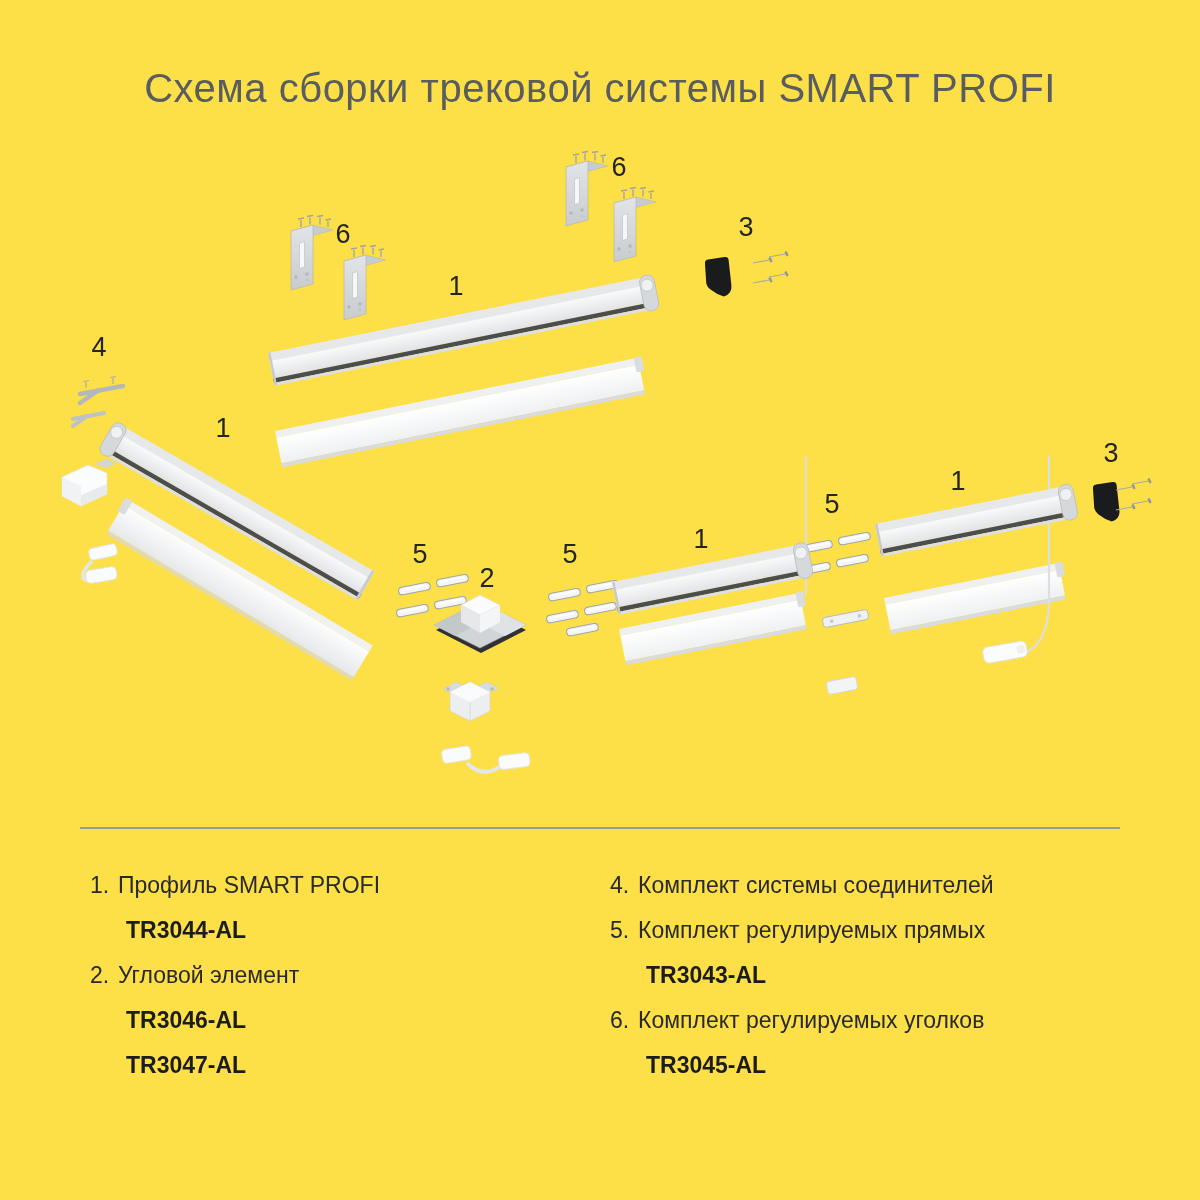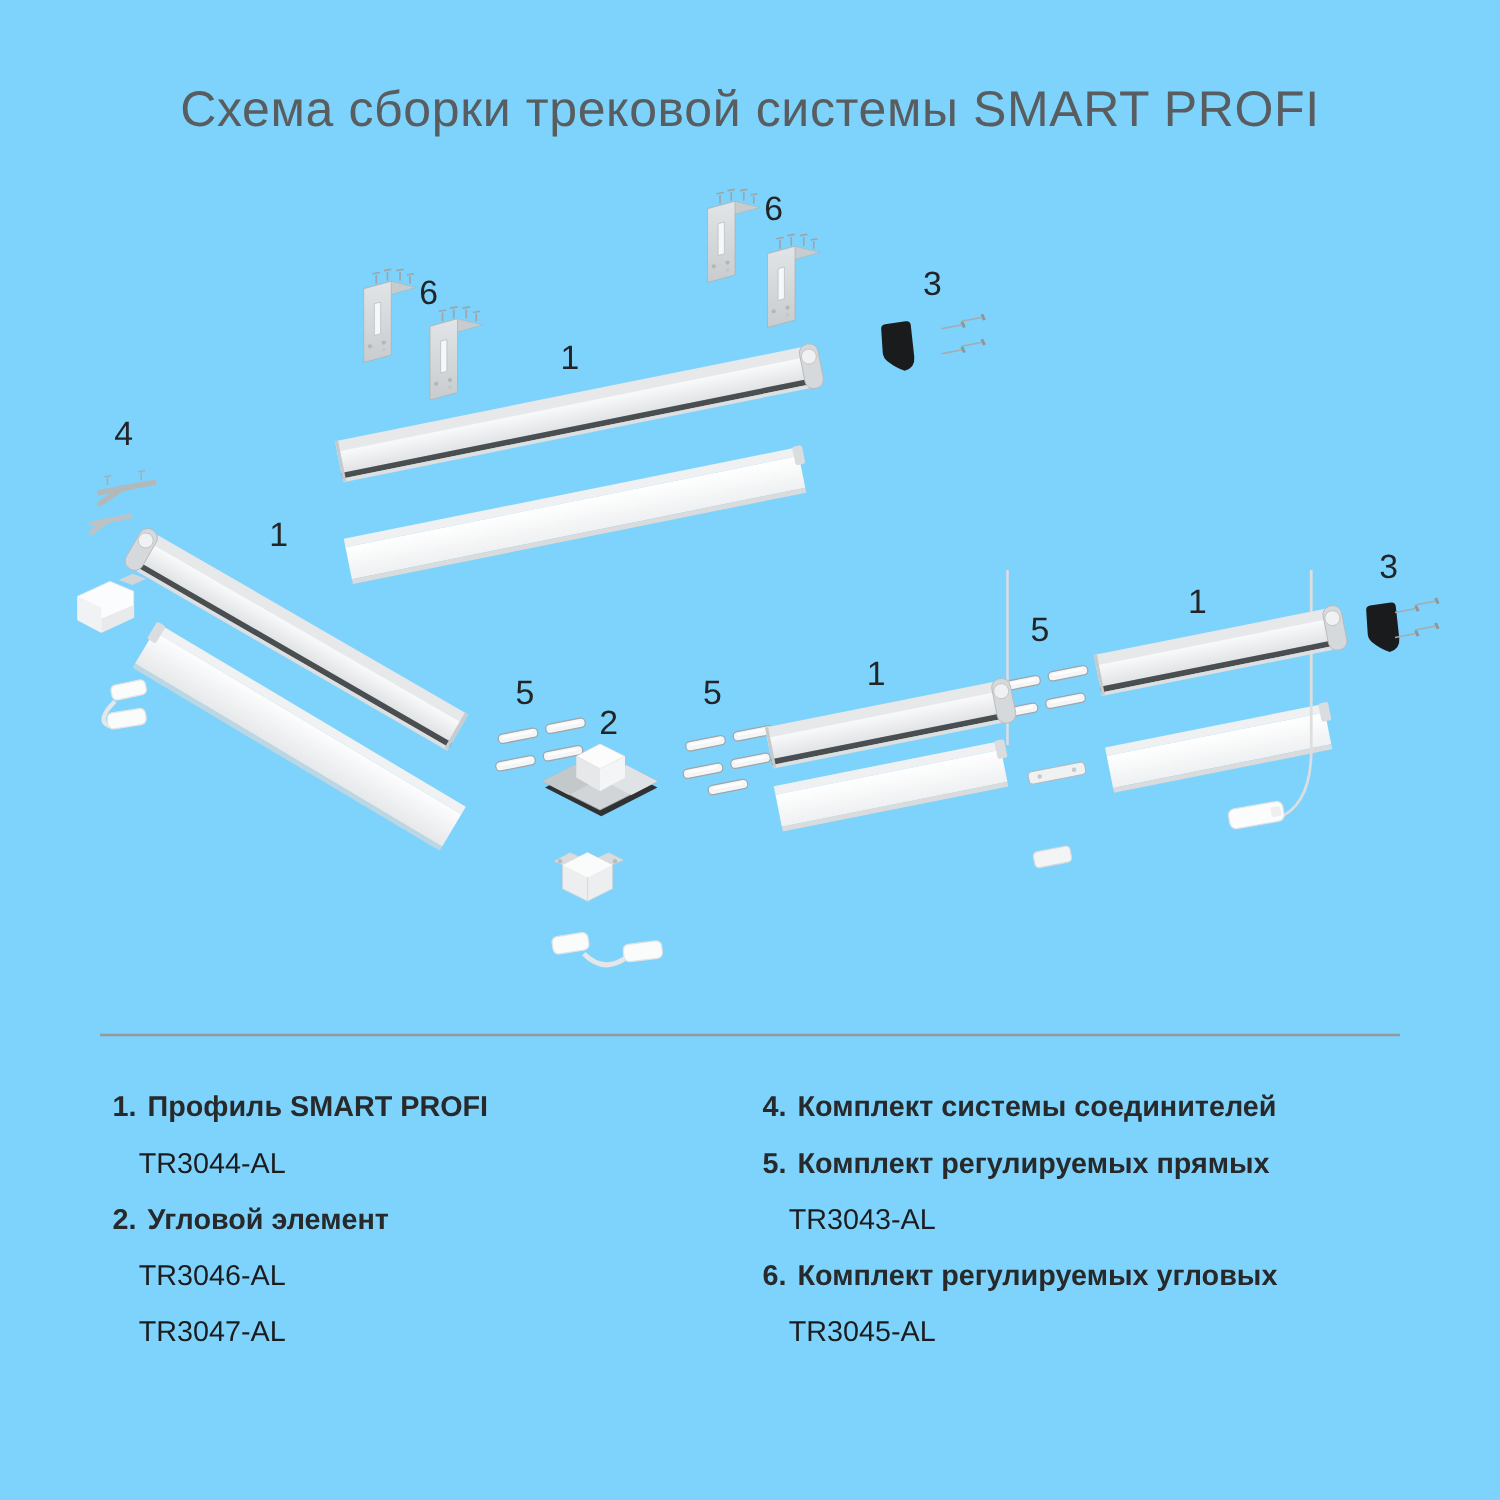--- a/index.html
+++ b/index.html
@@ -1,17 +1,17 @@
 <!DOCTYPE html>
 <html><head>
 <meta charset="utf-8">
 <style>
   html,body{margin:0;padding:0;background:#ffffff;}
   .page{
-    position:relative;width:1200px;height:1200px;background:#7dd3fc;overflow:hidden;
+    position:relative;width:1200px;height:1200px;background:#fde047;overflow:hidden;
     font-family:"Liberation Sans",sans-serif;
   }
   .title{
     position:absolute;top:66px;left:0;width:100%;margin:0;
     text-align:center;font-size:40px;font-weight:400;letter-spacing:.5px;
     color:#595d60;
   }
   .diagram{position:absolute;top:0;left:0;}
   .plabel{
     font-family:"Liberation Sans",sans-serif;font-size:27px;fill:#232426;
@@ -19,25 +19,25 @@
   }
   .divider{
     position:absolute;top:827px;left:80px;width:1040px;height:0;
     border-top:2px solid #97999b;
   }
   .legend{
     position:absolute;top:872px;left:90px;
     display:grid;grid-template-columns:520px auto;column-gap:0;
     color:#28292b;
   }
-  .legend-name{font-size:23px;line-height:27px;margin:0 0 18px 0;white-space:nowrap;font-weight:bold;}
+  .legend-name{font-size:23px;line-height:27px;margin:0 0 18px 0;white-space:nowrap;}
   .lnum{display:inline-block;width:28px;}
   .legend-code{
-    font-size:23px;line-height:27px;font-weight:400;color:#1b1c1e;
-    margin:0 0 18px 21px;white-space:nowrap;
+    font-size:23px;line-height:27px;font-weight:700;color:#1b1c1e;
+    margin:0 0 18px 36px;white-space:nowrap;
   }
 </style>
 </head>
 <body>
 
 <div class="page">
 
   <h1 class="title">Схема сборки трековой системы SMART PROFI</h1>
 
   <svg class="diagram" width="1200" height="830" viewBox="0 0 1200 830" xmlns="http://www.w3.org/2000/svg">
@@ -292,19 +292,19 @@
     </div>
     <div class="legend-col">
       <div class="legend-item">
         <div class="legend-name"><span class="lnum">4.</span><span>Комплект системы соединителей</span></div>
       </div>
       <div class="legend-item">
         <div class="legend-name"><span class="lnum">5.</span><span>Комплект регулируемых прямых</span></div>
         <div class="legend-code">TR3043-AL</div>
       </div>
       <div class="legend-item">
-        <div class="legend-name"><span class="lnum">6.</span><span>Комплект регулируемых угловых</span></div>
+        <div class="legend-name"><span class="lnum">6.</span><span>Комплект регулируемых уголков</span></div>
         <div class="legend-code">TR3045-AL</div>
       </div>
     </div>
   </div>
 
 </div>
 
 </body></html>

